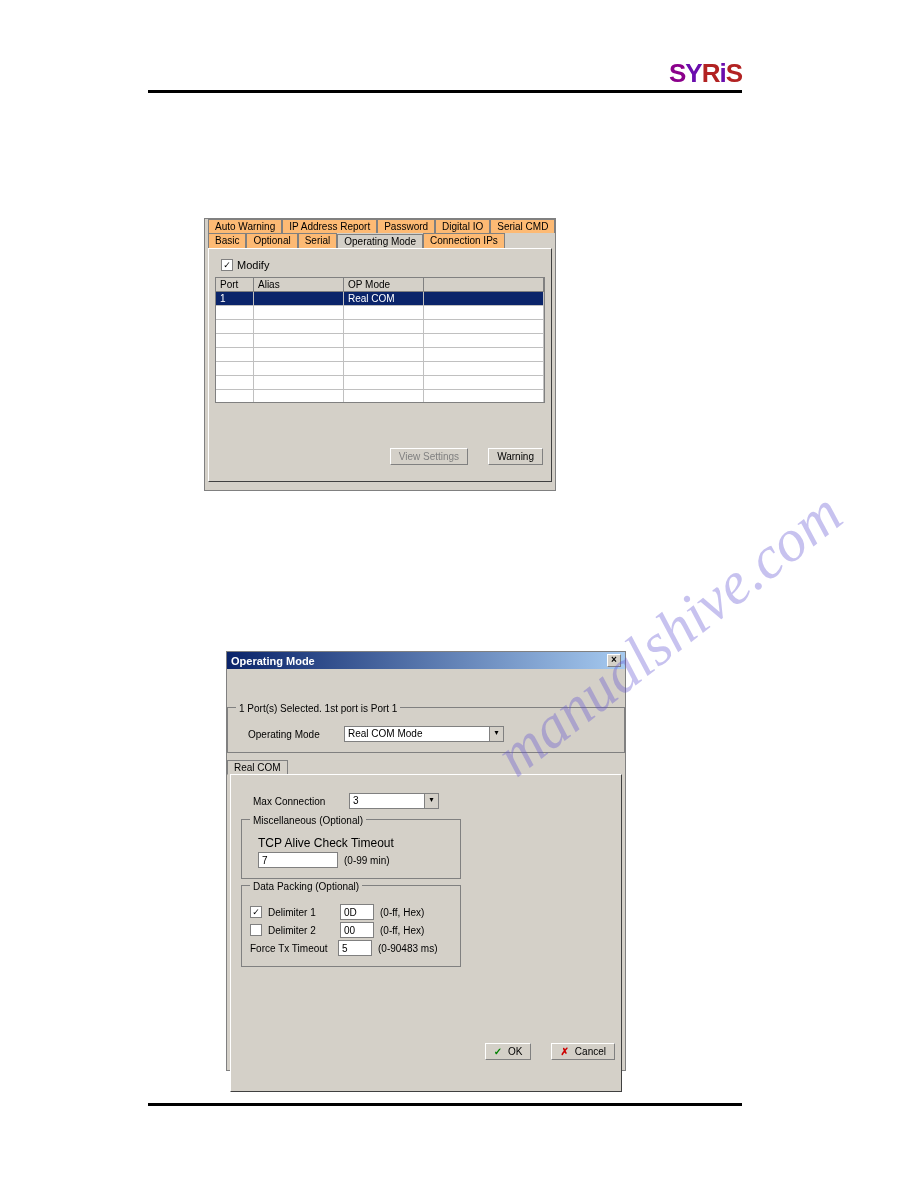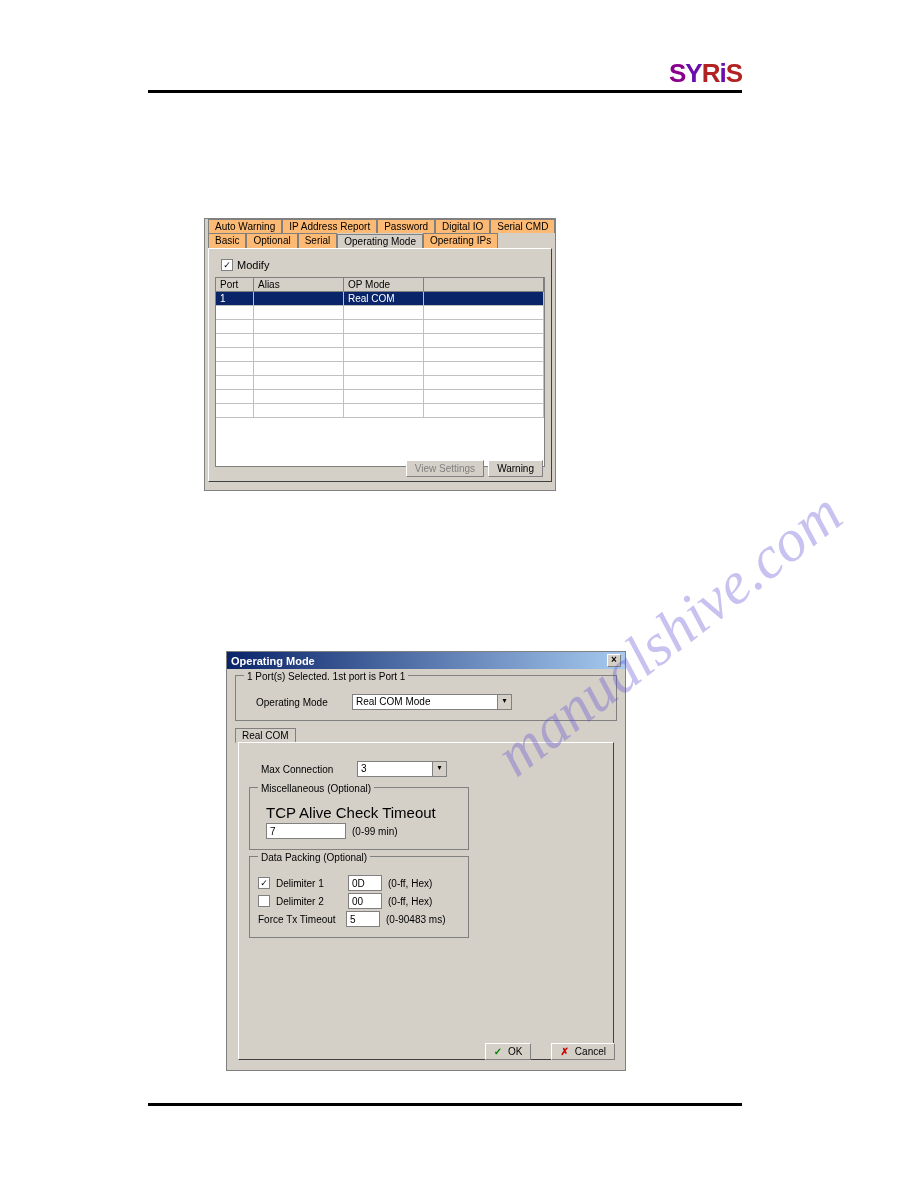--- a/index.html
+++ b/index.html
@@ -120,21 +120,21 @@
     border: 1px solid #808080;
     display: inline-flex;
     align-items: center;
     justify-content: center;
     font-size: 9px;
   }
 
   .grid {
     border: 1px solid #808080;
     background: #fff;
-    height: 190px;
+    height: 126px;
     overflow: hidden;
   }
   .grid-head {
     display: flex;
     background: #d4d0c8;
   }
   .grid-head div {
     border-right: 1px solid #808080;
     border-bottom: 1px solid #808080;
     padding: 1px 4px;
@@ -168,24 +168,24 @@
     padding: 2px 8px;
     font-size: 10px;
     cursor: default;
     display: inline-flex;
     align-items: center;
     gap: 3px;
   }
   .btn.disabled { color: #808080; }
   .dlg-top-btns {
     position: absolute;
-    bottom: 4px;
+    bottom: 16px;
     right: 8px;
     display: flex;
-    gap: 4px;
+    gap: 20px;
   }
 
   
   .dlg-bot {
     top: 651px;
     left: 226px;
     width: 400px;
     height: 420px;
   }
   .titlebar {
@@ -205,21 +205,22 @@
     border: 1px solid #808080;
     border-top-color: #fff;
     border-left-color: #fff;
     color: #000;
     font-size: 10px;
     line-height: 10px;
     text-align: center;
     font-weight: bold;
   }
   .dlg-bot-body {
-    padding: 6px 8px;
+    padding: 6px 0;
+    margin-top: 32px;
   }
   .fieldset {
     border: 1px solid #808080;
     padding: 4px 8px 8px 8px;
     margin-bottom: 6px;
   }
   .fieldset .legend {
     position: relative;
     top: -10px;
     background: #d4d0c8;
@@ -284,21 +285,21 @@
     <div class="tab">IP Address Report</div>
     <div class="tab">Password</div>
     <div class="tab">Digital IO</div>
     <div class="tab">Serial CMD</div>
   </div>
   <div class="tab-row">
     <div class="tab">Basic</div>
     <div class="tab">Optional</div>
     <div class="tab">Serial</div>
     <div class="tab active">Operating Mode</div>
-    <div class="tab">Operating IPs</div>
+    <div class="tab">Connection IPs</div>
   </div>
   <div class="tab-body">
     <div class="modify-row">
       <span class="chk">✓</span>
       <span>Modify</span>
     </div>
     <div class="grid">
       <div class="grid-head">
         <div class="col-port">Port</div>
         <div class="col-alias">Alias</div>
@@ -392,21 +393,21 @@
       <div class="row" style="margin:12px 0 10px 4px">
         <span class="label">Max Connection</span>
         <span class="combo" style="width:90px">
           <span>3</span>
           <span class="arrow">▾</span>
         </span>
       </div>
 
       <div class="fieldset" style="width:220px; margin-left:4px">
         <span class="legend">Miscellaneous (Optional)</span>
-        <div style="font-size:15px; margin-left:8px">TCP Alive Check Timeout</div>
+        <div style="font-size:12px; margin-left:8px">TCP Alive Check Timeout</div>
         <div class="row" style="margin-left:8px">
           <span class="textin" style="width:80px">7</span>
           <span class="hint">(0-99 min)</span>
         </div>
       </div>
 
       <div class="fieldset" style="width:220px; margin-left:4px">
         <span class="legend">Data Packing (Optional)</span>
         <div class="row">
           <span class="chk">✓</span>

